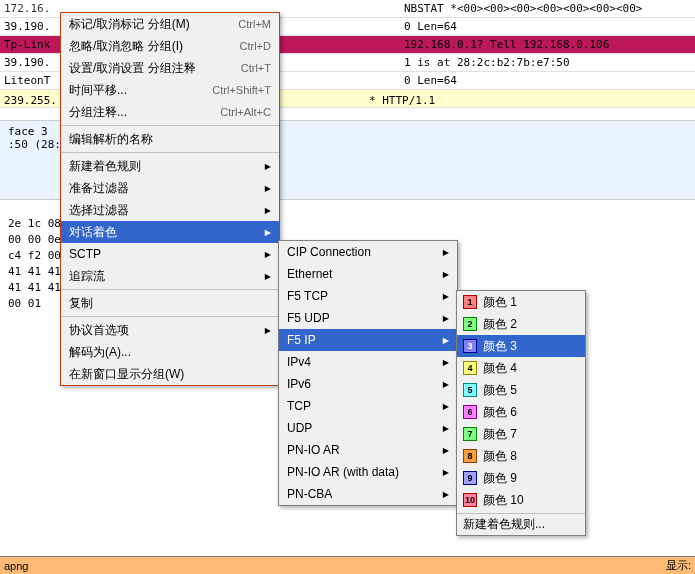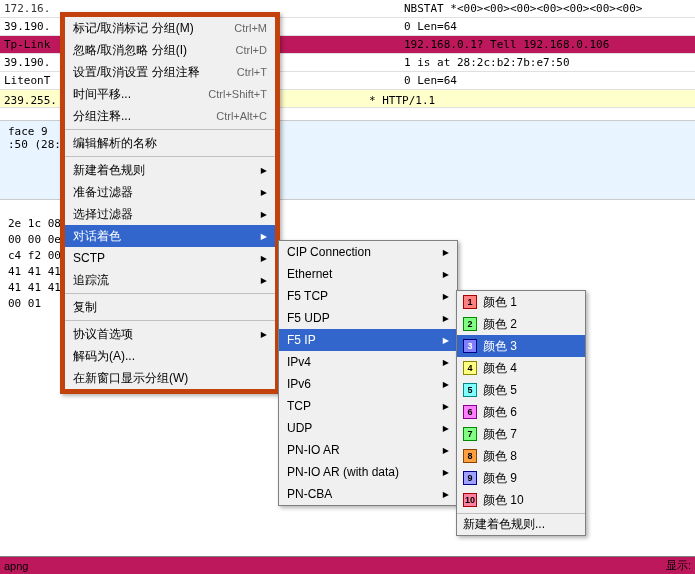--- a/index.html
+++ b/index.html
@@ -35,21 +35,21 @@
     }
     .packet-row.highlight-yellow { background: #ffffcc; }
     .packet-row.normal { background: white; gap: 35px; }
 
     
     .context-menu {
       position: absolute;
       top: 12px;
       left: 60px;
       background: #f0f0f0;
-      border: 5px solid #c2410c;
+      border: 1px solid #c2410c;
       box-shadow: 2px 2px 4px rgba(0,0,0,0.3);
       min-width: 220px;
       z-index: 100;
     }
 
     .menu-item {
       height: 22px;
       display: flex;
       align-items: center;
       padding: 0 8px;
@@ -144,21 +144,21 @@
       border-top: 1px solid #c0c0c0;
       margin-top: 2px;
     }
 
     .status-bar {
       position: absolute;
       bottom: 0;
       left: 0;
       width: 695px;
       height: 18px;
-      background: #be185d;
+      background: #fdba74;
       border-top: 1px solid #808080;
       display: flex;
       align-items: center;
       padding: 0 4px;
       font-size: 11px;
     }
   </style>
 </head>
 <body>
 
@@ -183,21 +183,21 @@
   <div class="packet-row normal" style="position:absolute;top:72px;left:0;width:695px;font-family:monospace;font-size:11px;background:#fff;">
     <span style="width:55px">LiteonT</span>
     <span style="margin-left:310px">0 Len=64</span>
   </div>
   <div class="packet-row highlight-yellow" style="position:absolute;top:90px;left:0;width:695px;font-family:monospace;font-size:11px;background:#ffffcc;align-items:flex-end;">
     <span style="width:55px">239.255.</span>
     <span style="margin-left:310px">* HTTP/1.1</span>
   </div>
 
   <div style="position:absolute;top:120px;left:0;width:695px;height:80px;background:#e8f4ff;border-top:1px solid #ccc;border-bottom:1px solid #ccc;font-family:monospace;font-size:11px;padding:4px 8px;">
-    <div>face 9</div>
+    <div>face 3</div>
     <div>:50 (28:2c:b2:7b:e7:50)</div>
   </div>
 
   <div style="position:absolute;top:215px;left:0;width:695px;background:white;font-family:monospace;font-size:11px;padding:2px 8px;">
     <div style="height:16px">2e 1c 08 00 45 00 &nbsp;&nbsp; &nbsp;(,{P S Iw....E.</div>
     <div style="height:16px">00 00 0e 6a ac 10 &nbsp;&nbsp; &nbsp;.N ..........j..</div>
     <div style="height:16px">c4 f2 00 10 00 01 &nbsp;&nbsp; &nbsp;............:.-.</div>
     <div style="height:16px">41 41 41 41 41 41 &nbsp;&nbsp; &nbsp;......C KAAAAAAA</div>
     <div style="height:16px">41 41 41 41 41 41 &nbsp;&nbsp; &nbsp;AAAAAAAAAAAAAA</div>
     <div style="height:16px">00 01 &nbsp;&nbsp;&nbsp;&nbsp;&nbsp;&nbsp;&nbsp;&nbsp;&nbsp;&nbsp;&nbsp;&nbsp;&nbsp;&nbsp;&nbsp; AAAAAAA .!..</div>

